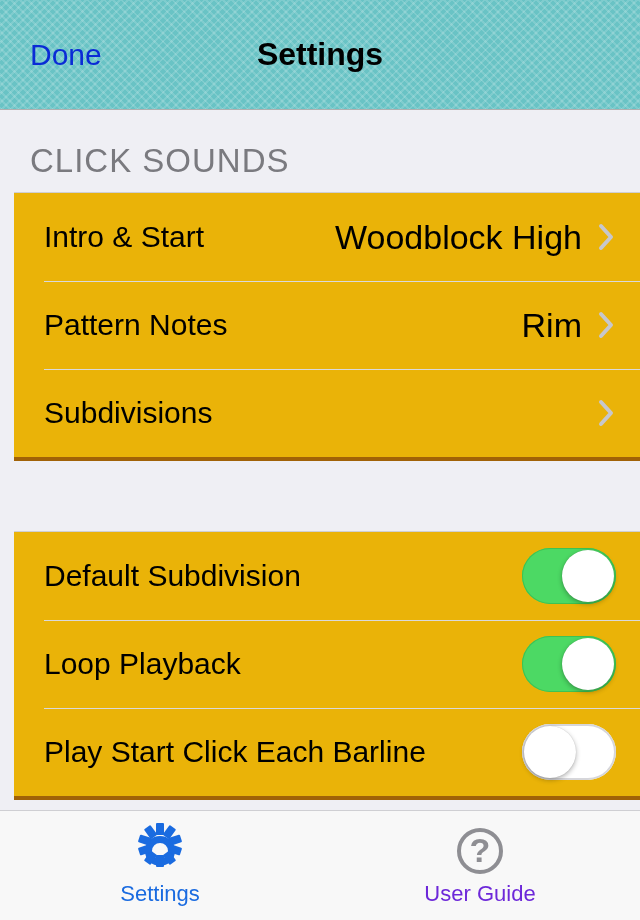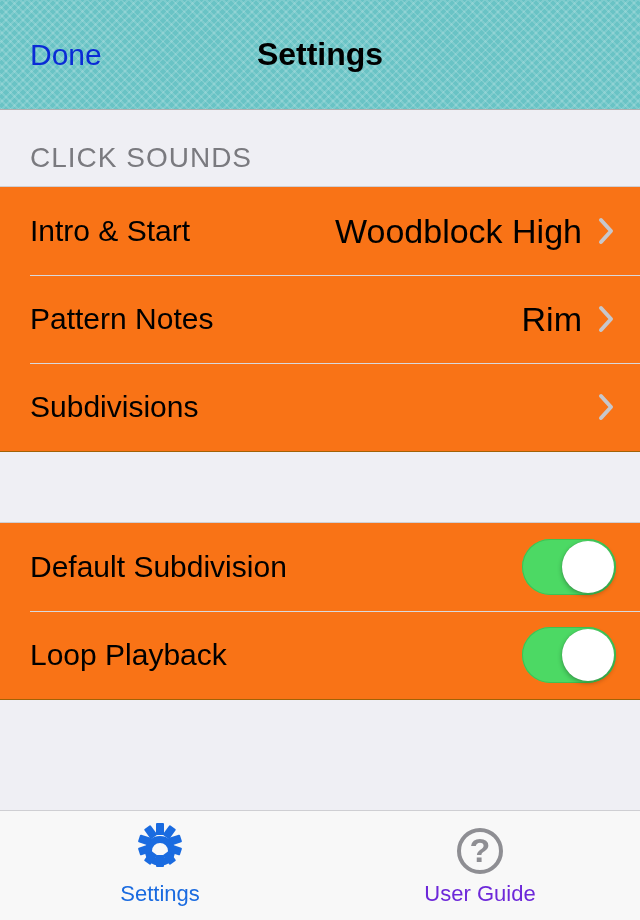--- a/index.html
+++ b/index.html
@@ -31,29 +31,30 @@
   }
   .header-title {
     font-size: 32px;
     font-weight: 700;
     color: #000;
   }
 
   
   .section-header {
     padding: 32px 30px 12px 30px;
-    font-size: 28px;
+    font-size: 33px;
     letter-spacing: 1px;
     color: #7a7a7f;
     text-transform: uppercase;
   }
   .group {
-    background: #f97316;
+    background: #eab308;
     border-top: 1px solid #cfcfd3;
-    border-bottom: 1px solid #a16207;
+    border-bottom: 4px solid #a16207;
+    margin-left: 14px;
   }
   .row {
     display: flex;
     align-items: center;
     min-height: 88px;
     padding: 0 24px 0 30px;
     position: relative;
     cursor: pointer;
   }
   .row + .row::before {
@@ -210,20 +211,27 @@
   </div>
 
   <div class="row">
     <div class="row-label">Loop Playback</div>
     <div class="row-spacer"></div>
     <div class="switch on">
         <div class="knob"></div>
       </div>
   </div>
 
+  <div class="row">
+    <div class="row-label">Play Start Click Each Barline</div>
+    <div class="row-spacer"></div>
+    <div class="switch off">
+        <div class="knob"></div>
+      </div>
+  </div>
 
 </div>
 
 <div class="tabbar">
   <div class="tab active">
     <div class="tab-icon">
       <div class="gear" id="gear">
           <div class="core"></div>
           <div class="tooth" style="transform: translate(-50%, -50%) rotate(0deg) translateY(-22px);"></div>
           <div class="tooth" style="transform: translate(-50%, -50%) rotate(36deg) translateY(-22px);"></div>

